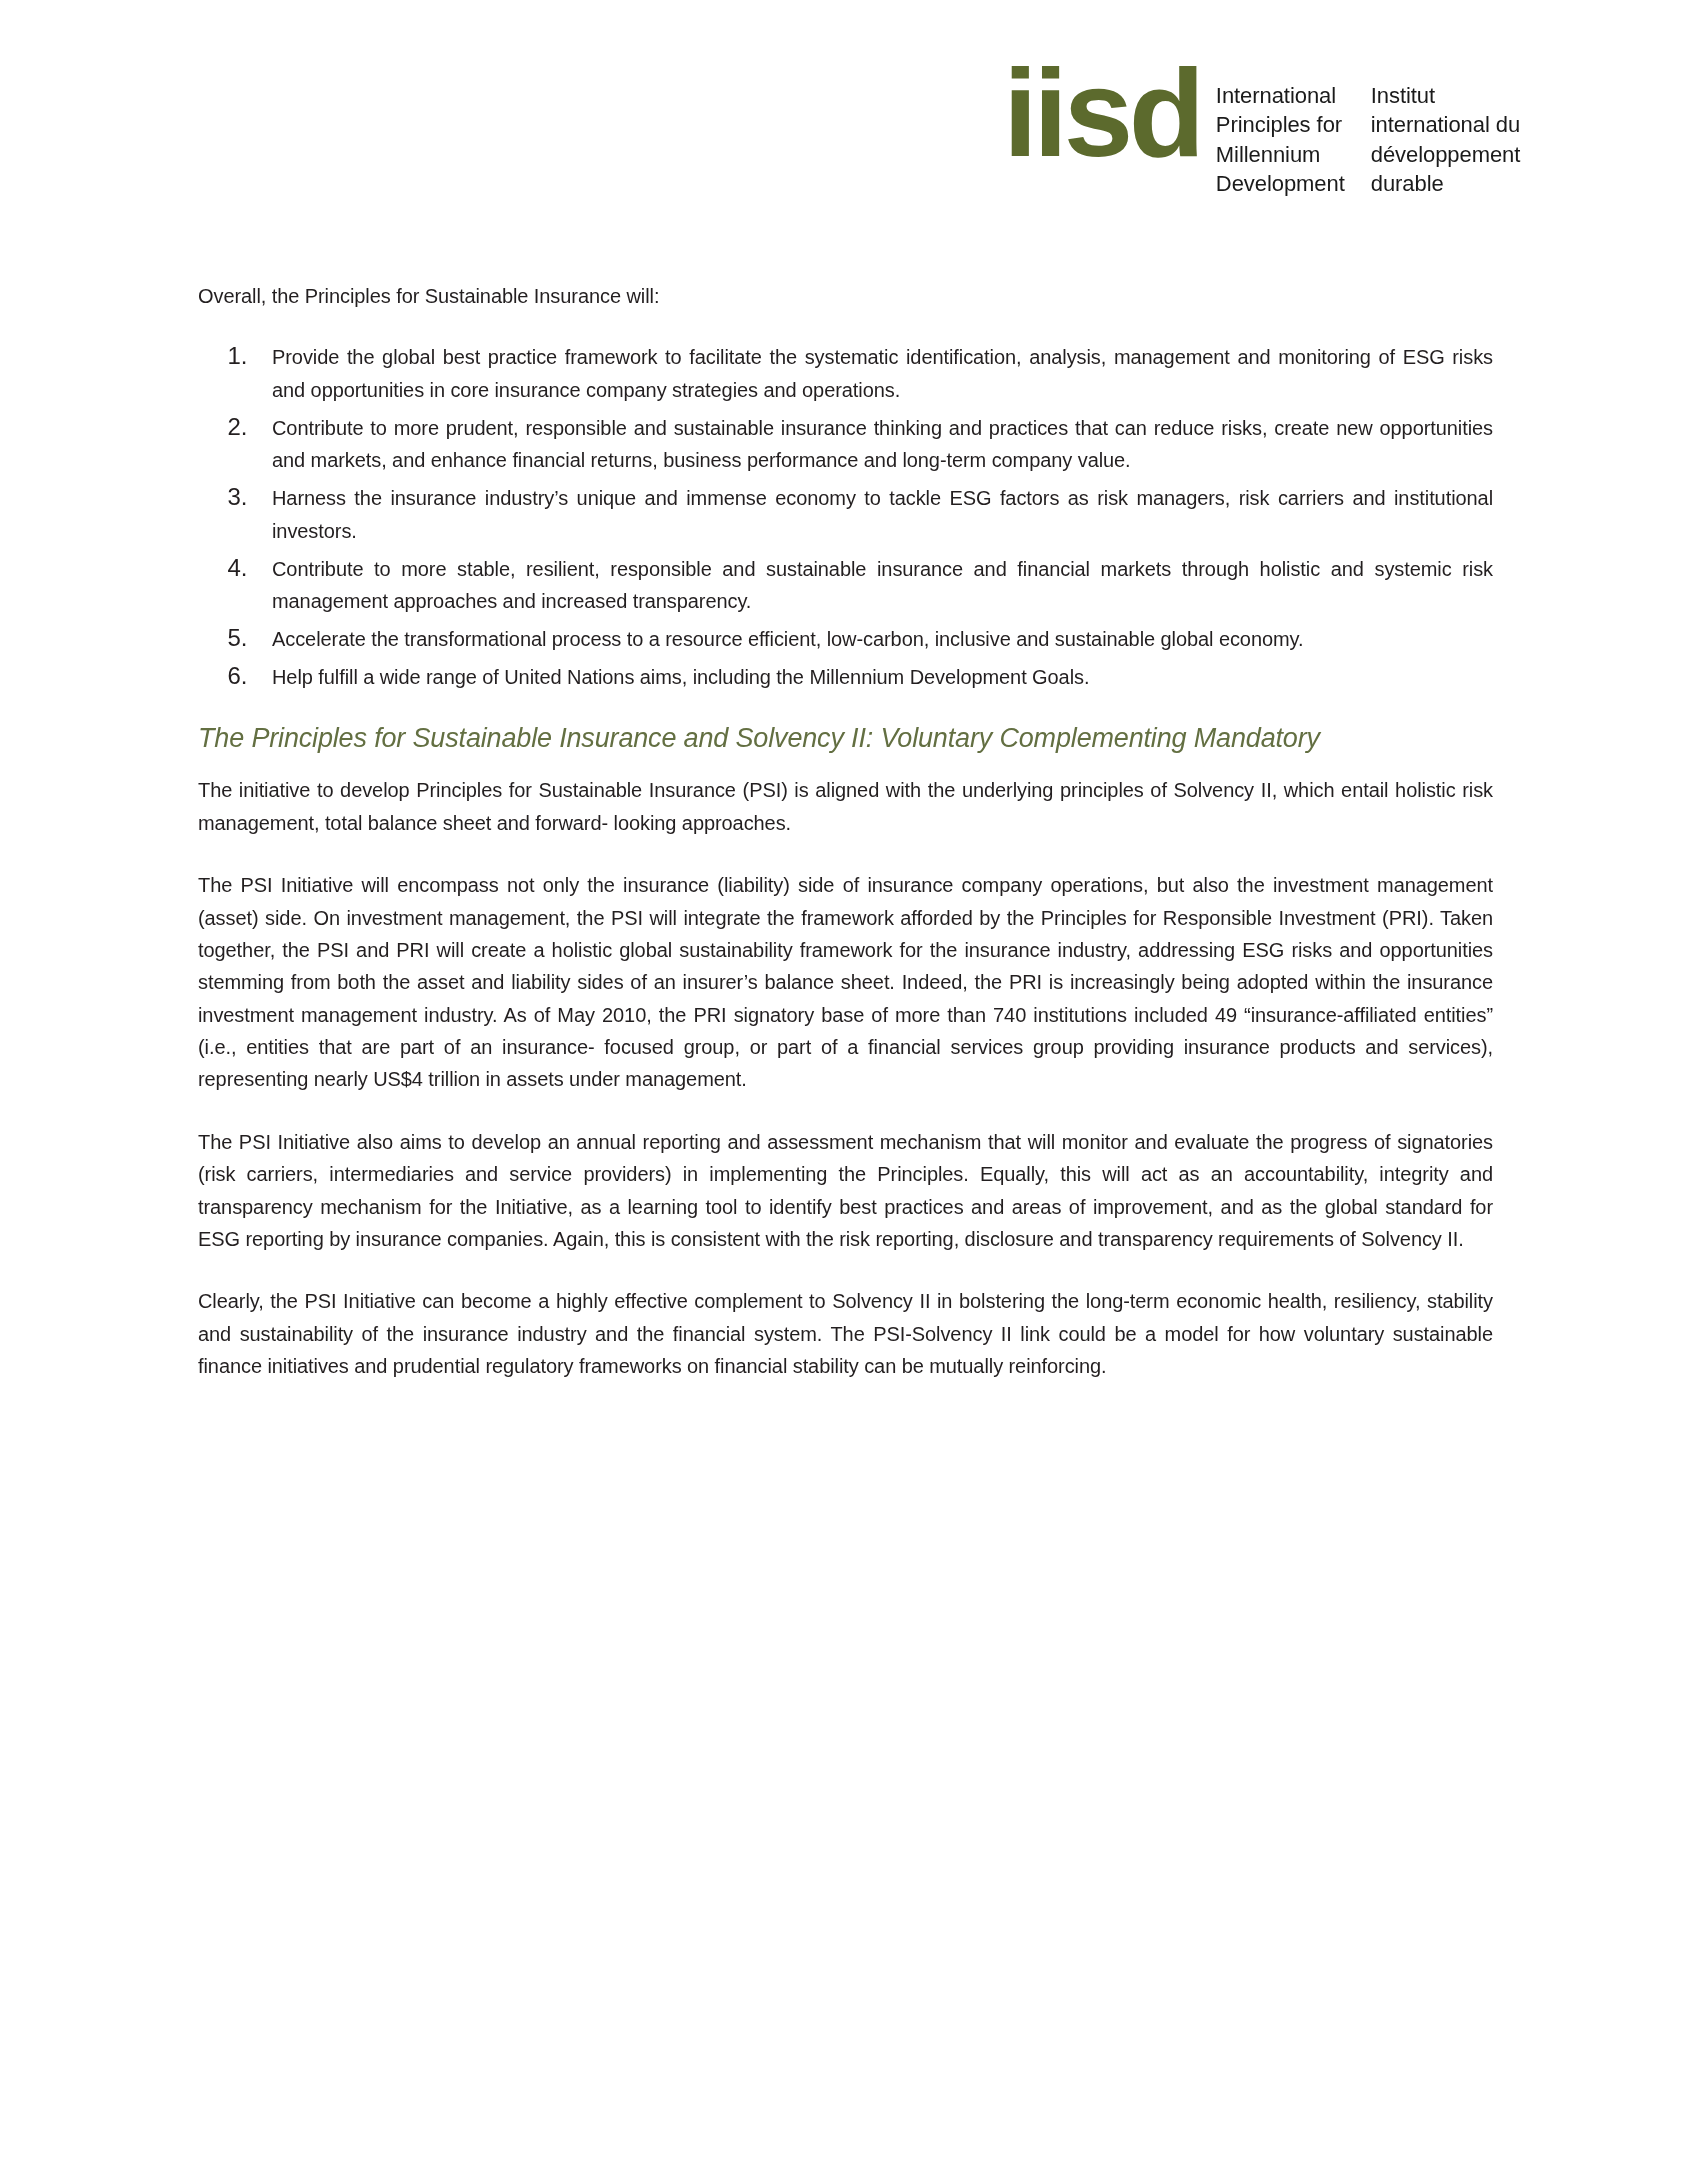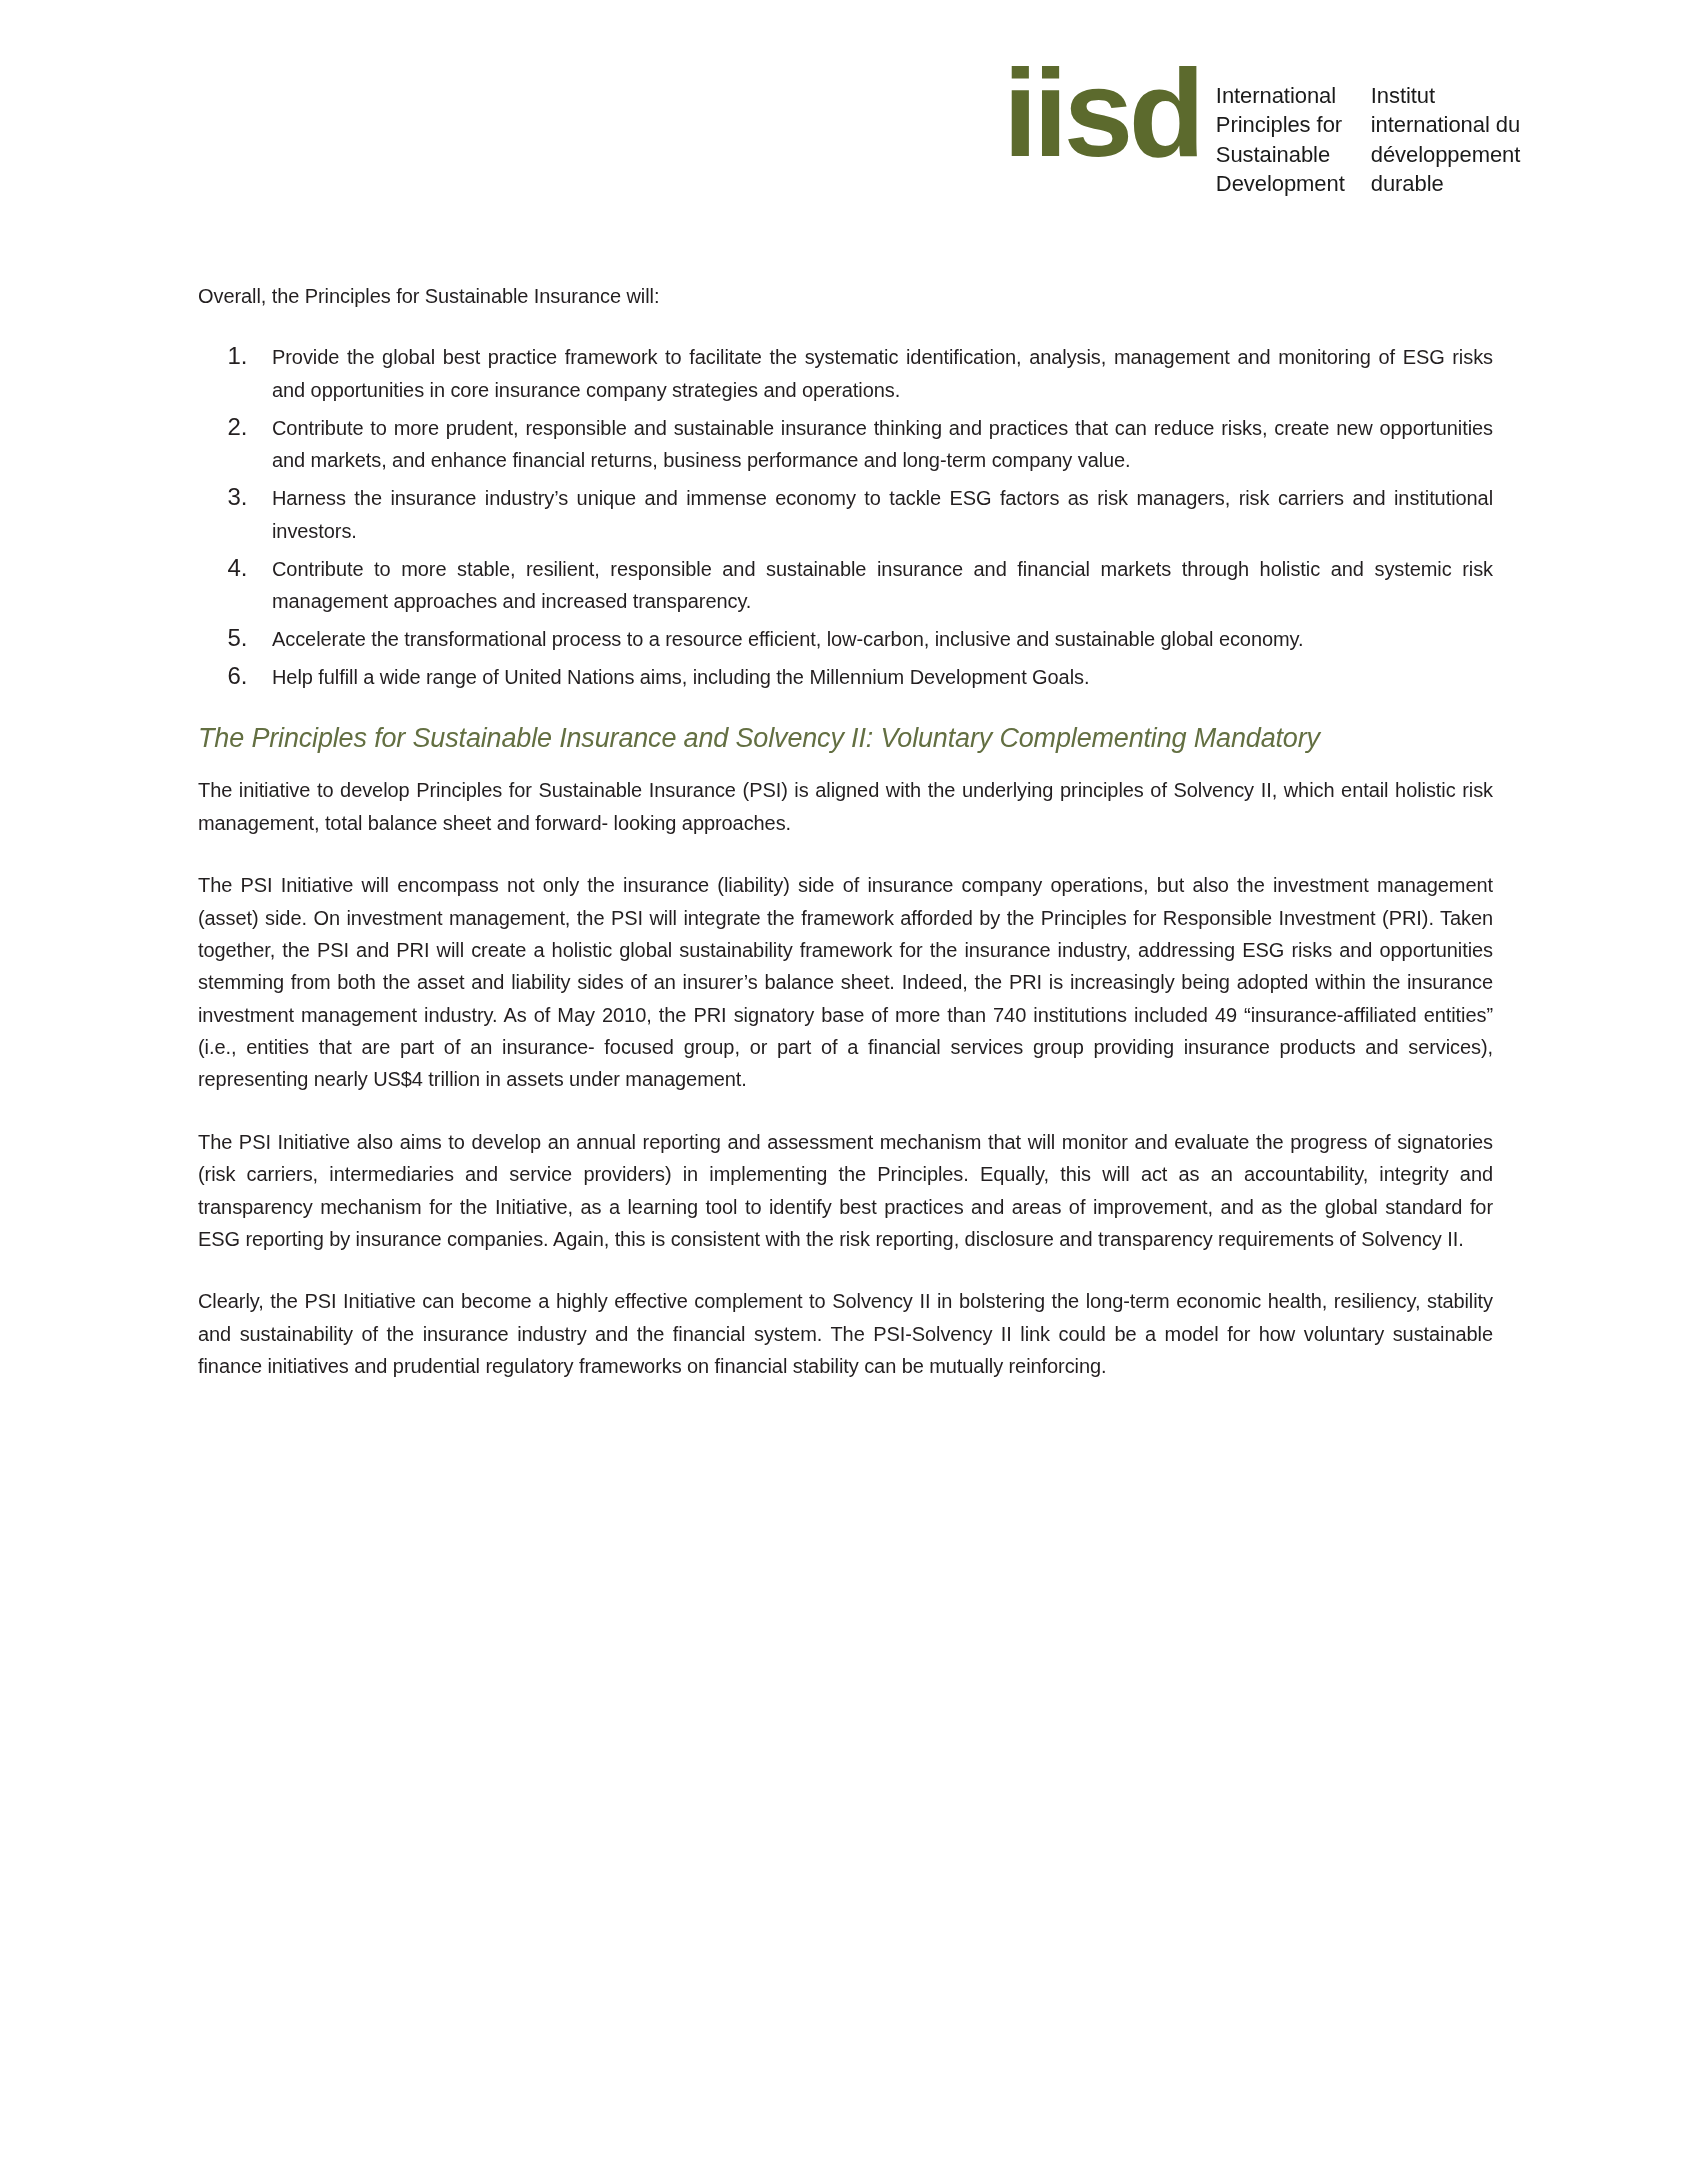--- a/index.html
+++ b/index.html
@@ -145,21 +145,21 @@
 <body>
 
 <div class="page">
 
   <div class="logo-block">
     <div class="logo-mark">iisd</div>
     <div class="logo-words">
       <div class="logo-col">
         <div>International</div>
         <div>Principles for</div>
-        <div>Sustainable</div>
+        <div>Millennium</div>
         <div>Development</div>
       </div>
       <div class="logo-col">
         <div>Institut</div>
         <div>international du</div>
         <div>développement</div>
         <div>durable</div>
       </div>
     </div>
   </div>

